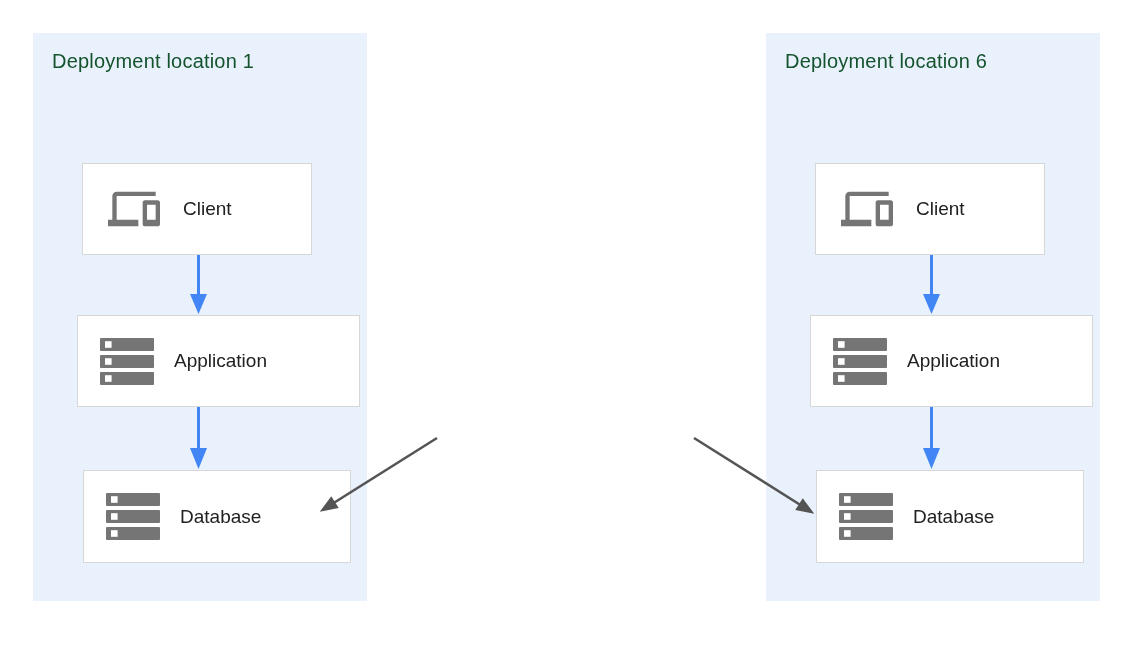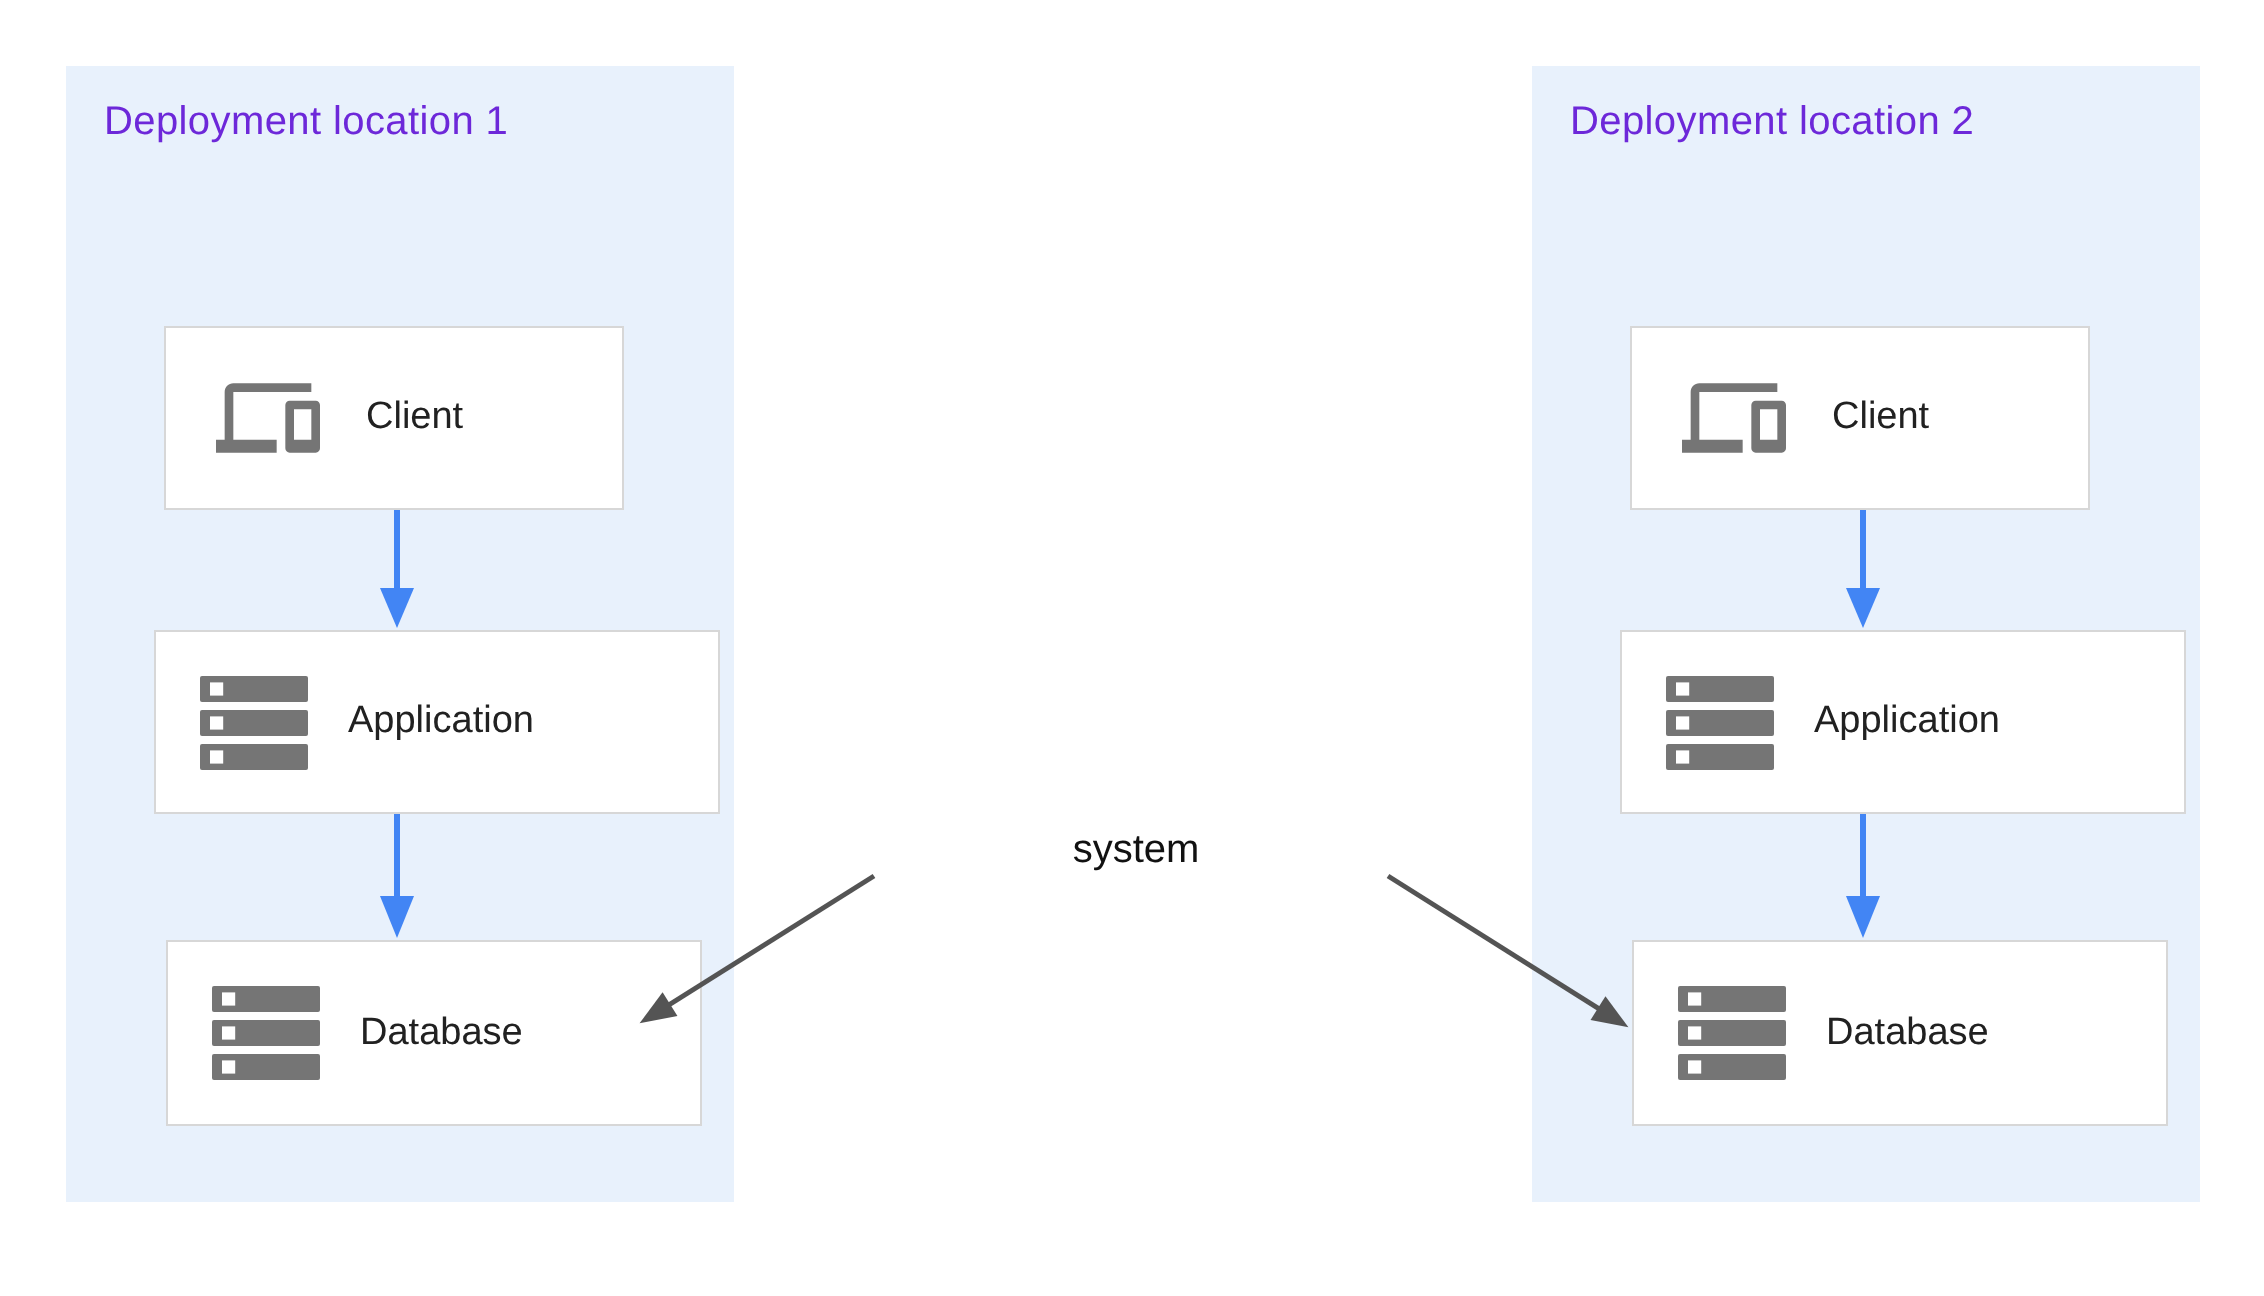--- a/index.html
+++ b/index.html
@@ -19,21 +19,21 @@
     background: #e8f1fc;
   }
   .panel-1 { left: 33px; }
   .panel-2 { left: 766px; }
   .panel-title {
     position: absolute;
     top: 16px;
     left: 19px;
     font-size: 20px;
     line-height: 24px;
-    color: #6d28d9;
+    color: #14532d;
     letter-spacing: 0.2px;
     white-space: nowrap;
     text-align: center;
   }
   .node {
     position: absolute;
     background: #ffffff;
     border: 1px solid #d7d7d7;
     box-sizing: border-box;
     display: flex;
@@ -128,21 +128,21 @@
 
     <svg class="panel-arrows" viewBox="0 0 334 568">
       <line x1="165.5" y1="222" x2="165.5" y2="263" stroke="#4285f4" stroke-width="3"></line>
       <polygon points="157,261 174,261 165.5,281" fill="#4285f4"></polygon>
       <line x1="165.5" y1="374" x2="165.5" y2="417" stroke="#4285f4" stroke-width="3"></line>
       <polygon points="157,415 174,415 165.5,436" fill="#4285f4"></polygon>
     </svg>
   </section>
 
   <section class="panel panel-2">
-    <div class="panel-title">Deployment location 2</div>
+    <div class="panel-title">Deployment location 6</div>
 
     <div class="node node-client">
       <span class="icon">
         <svg width="58" height="52" viewBox="0 0 24 24" aria-hidden="true">
           <path fill="#757575" d="M4 6h18V4H4c-1.1 0-2 .9-2 2v11H0v3h14v-3H4V6zm19 2h-6c-.55 0-1 .45-1 1v10c0 .55.45 1 1 1h6c.55 0 1-.45 1-1V9c0-.55-.45-1-1-1zm-1 9h-4v-7h4v7z"></path>
         </svg>
       </span>
       <span class="node-label">Client</span>
     </div>
 
@@ -184,21 +184,20 @@
 
     <svg class="panel-arrows" viewBox="0 0 334 568">
       <line x1="165.5" y1="222" x2="165.5" y2="263" stroke="#4285f4" stroke-width="3"></line>
       <polygon points="157,261 174,261 165.5,281" fill="#4285f4"></polygon>
       <line x1="165.5" y1="374" x2="165.5" y2="417" stroke="#4285f4" stroke-width="3"></line>
       <polygon points="157,415 174,415 165.5,436" fill="#4285f4"></polygon>
     </svg>
   </section>
 
   <div class="annotation">
-    <div>system</div>
   </div>
 
   <svg class="overlay" viewBox="0 0 1132 648">
     <defs>
       <marker id="darkhead" markerWidth="22" markerHeight="18" refX="14" refY="8" orient="auto" markerUnits="userSpaceOnUse">
         <path d="M1,1 L19,8 L1,15 z" fill="#545454"></path>
       </marker>
     </defs>
     <line x1="437" y1="438" x2="324" y2="509" stroke="#545454" stroke-width="2.5" marker-end="url(#darkhead)"></line>
     <line x1="694" y1="438" x2="810" y2="511" stroke="#545454" stroke-width="2.5" marker-end="url(#darkhead)"></line>

